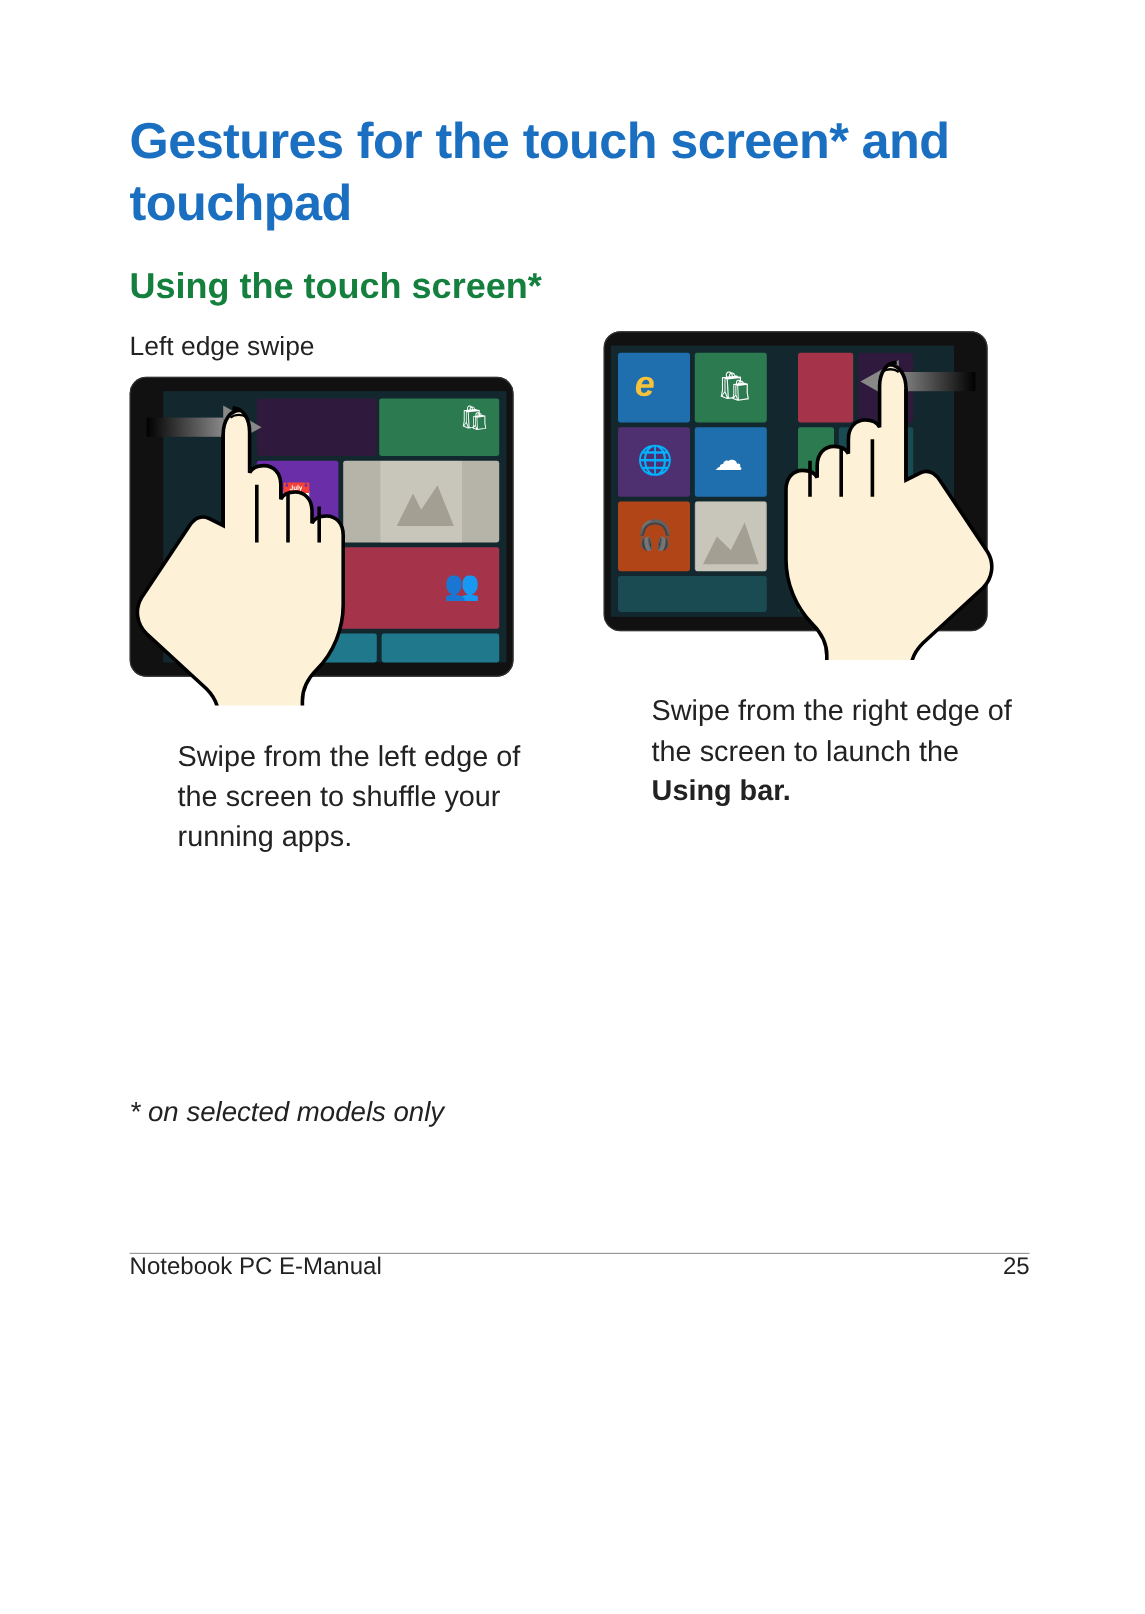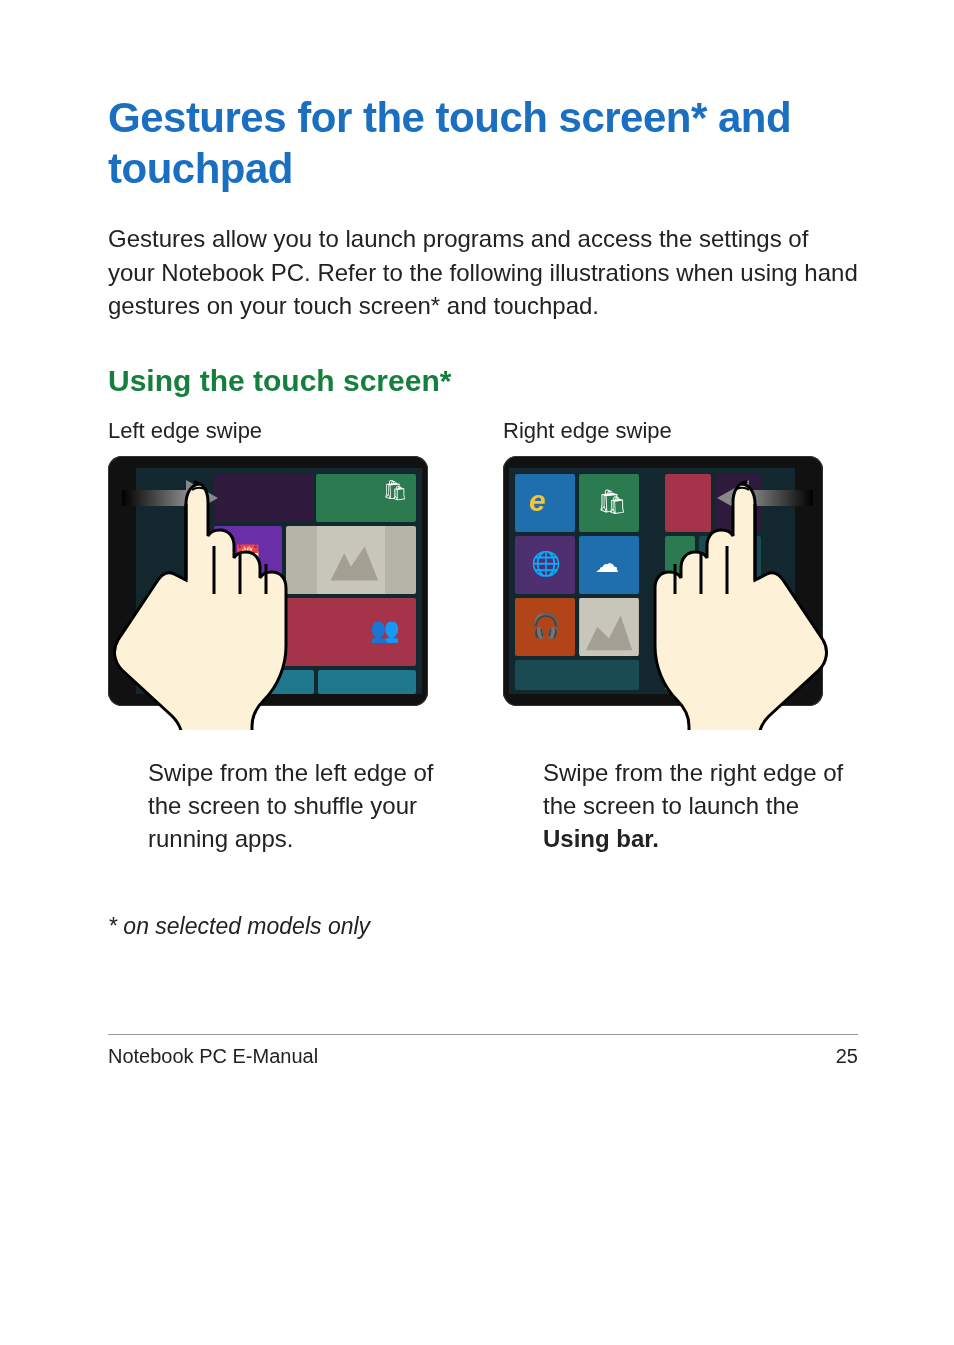--- a/index.html
+++ b/index.html
@@ -17,28 +17,27 @@
   .screen.right { left: 6px; right: 28px; }
   .tile { position: absolute; border-radius: 2px; }
   .tile span, .tile svg { position:absolute; }
   .glyph { font-family: "Segoe UI Symbol", Arial, sans-serif; }
   .hand { position: absolute; width: 220px; height: 260px; }
   .arrow { position: absolute; }
   .desc { font-size: 24px; line-height: 1.38; max-width: 330px; margin-left: 40px; }
   .desc b { font-weight: 700; }
   .footnote { font-style: italic; font-size: 23px; position: absolute; left: 108px; bottom: 186px; }
   .footer { position: absolute; left: 0; right: 0; bottom: 58px; padding: 0 96px 0 108px; }
-  .footer-line { border-top: 1px solid #999; padding-top: 10px; display: flex; justify-content: space-between; font-size: 20px; }
+  .footer-line { border-top: 1px solid #999; padding-top: 0; display: flex; justify-content: space-between; font-size: 20px; }
 </style>
 </head>
 <body>
 
 <div class="page">
   <h1>Gestures for the touch screen* and touchpad</h1>
-  <p class="intro">Gestures allow you to launch programs and access the settings of your Notebook PC. Refer to the following illustrations when using hand gestures on your touch screen* and touchpad.</p>
   <h2>Using the touch screen*</h2>
 
   <div class="cols">
 
     <div class="col">
       <h3>Left edge swipe</h3>
       <div class="illus">
         <div class="tablet">
           <div class="screen">
 
@@ -78,21 +77,20 @@
         <svg class="hand" style="left:-26px; top:14px;" viewBox="0 0 220 260">
           <path d="M118 14 c-8 0 -14 8 -14 20 l0 76 -12 -6 c-6 -3 -12 0 -16 6 l-40 60 c-6 10 -4 22 4 30 l50 46 c6 6 10 14 10 22 l0 -6 70 0 0 -6 c0 -10 4 -18 12 -26 14 -14 22 -34 22 -54 l0 -58 c0 -10 -6 -16 -14 -16 -6 0 -10 2 -12 6 l0 -10 c0 -10 -6 -16 -14 -16 -6 0 -10 2 -12 6 l0 -12 c0 -10 -6 -16 -14 -16 -6 0 -10 2 -12 6 l0 -34 c0 -12 -6 -20 -14 -20 z" fill="#fdf1d8" stroke="#000" stroke-width="3"></path>
           <path d="M104 110 l0 -76 M132 76 l0 48 M158 82 l0 42 M184 94 l0 30" stroke="#000" stroke-width="3" fill="none"></path>
           <path d="M110 20 c4 -3 10 -3 14 0" stroke="#000" stroke-width="2" fill="none"></path>
         </svg>
       </div>
       <p class="desc">Swipe from the left edge of the screen to shuffle your running apps.</p>
     </div>
 
     <div class="col">
-      <h3>Right edge swipe</h3>
       <div class="illus">
         <div class="tablet">
           <div class="screen right">
 
             <div class="tile" style="left:6px; top:6px; width:60px; height:58px; background:#1f6fae;">
               <span class="glyph" style="left:14px; top:10px; color:#f6c23a; font-size:30px; font-weight:bold; font-style:italic;">e</span>
             </div>
             <div class="tile" style="left:70px; top:6px; width:60px; height:58px; background:#2b7a50;">
               <span class="glyph" style="left:18px; top:14px; color:#fff; font-size:24px;">🛍</span>
             </div>

